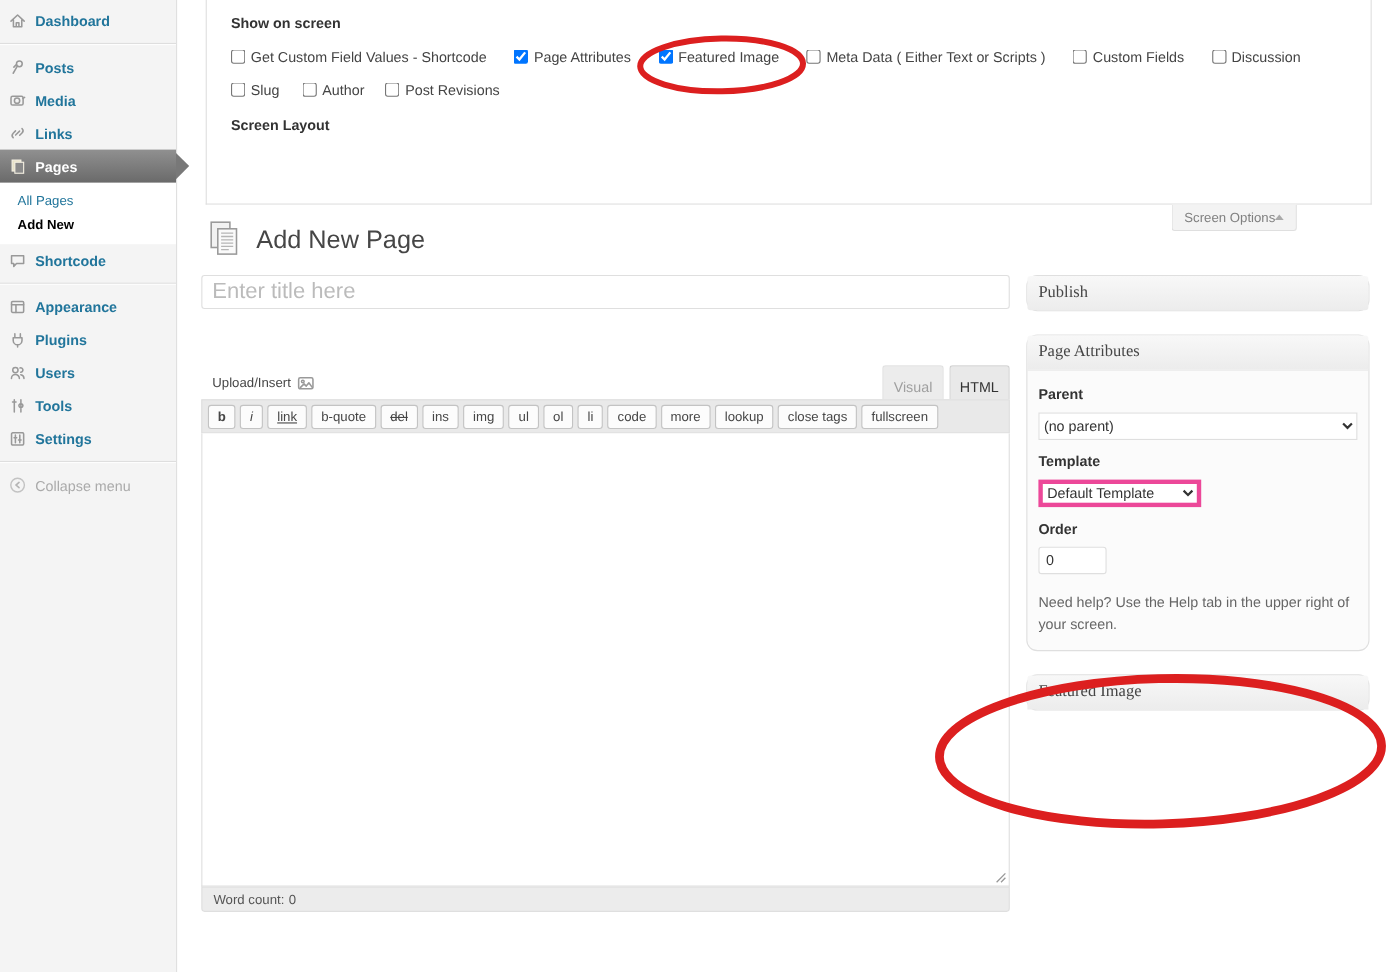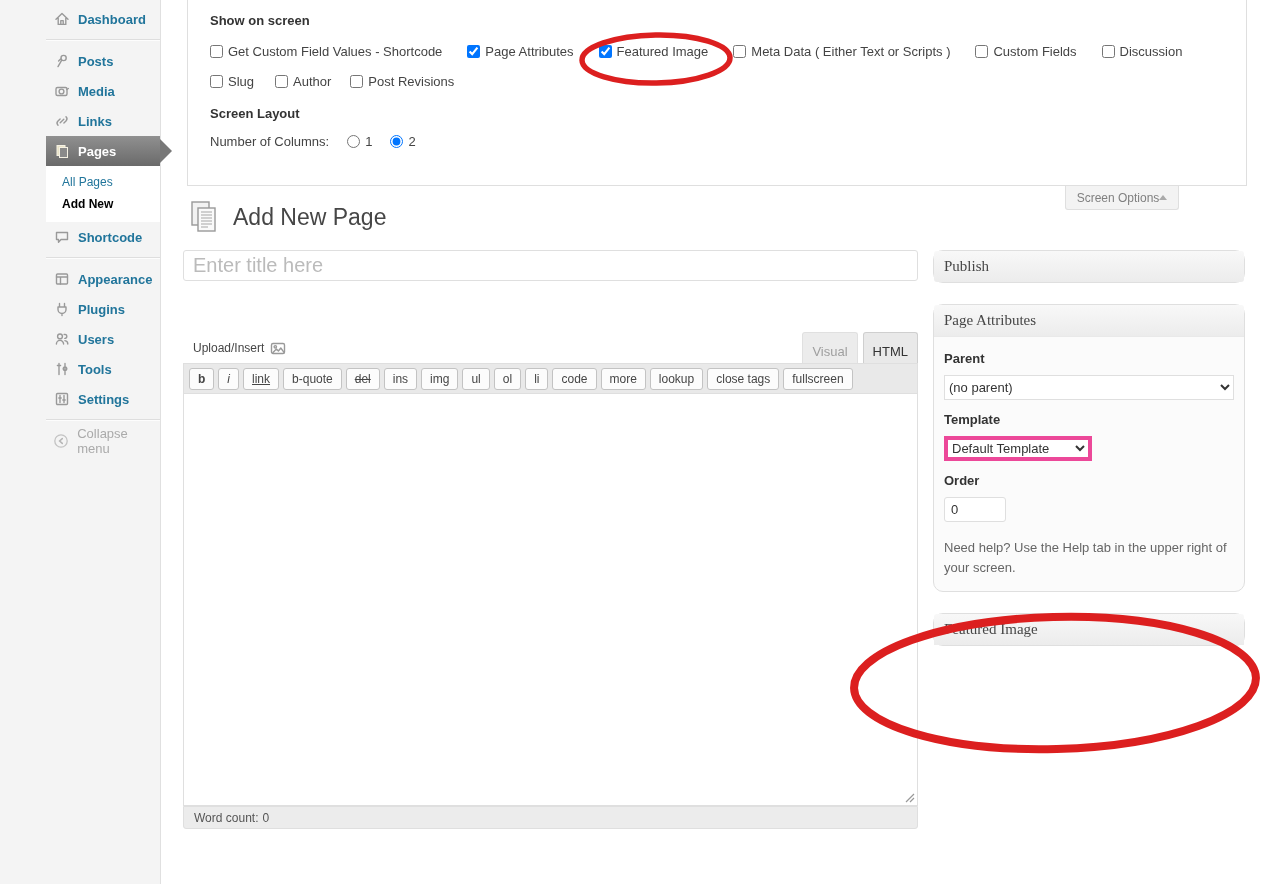--- a/index.html
+++ b/index.html
@@ -6,21 +6,21 @@
   html,body { margin:0; padding:0; }
   body {
     width:1264px; height:884px; position:relative; overflow:hidden;
     background:#fff; font-family:"Liberation Sans", sans-serif; color:#333;
   }
   svg { display:block; }
 
   
   .sidebar {
     position:absolute; left:0; top:0; width:161px; height:884px;
-    background:#f4f4f4; border-right:1px solid #e0e0e0;padding-left:46px;
+    background:#f4f4f4; border-right:1px solid #e0e0e0;
   }
   .menu-item {
     display:flex; align-items:center; gap:8px; height:30px; padding-left:7px;
     font-size:13px; font-weight:bold; color:#21759b; cursor:pointer; position:relative;
   }
   .menu-item .mi { width:17px; display:flex; justify-content:center; }
   .menu-sep { border-top:1px solid #dedede; border-bottom:1px solid #fdfdfd; margin:5px 0; }
   .menu-item.active {
     background:linear-gradient(#909090,#6a6a6a); color:#fff;text-align:right;
   }
@@ -300,31 +300,20 @@
       <span>Author</span>
     </label>
     <label class="cb-item">
       <input type="checkbox" style="">
       <span>Post Revisions</span>
     </label>
   </div>
 
   <div class="sp-heading mt17">Screen Layout</div>
 
-  <div class="cols-row">
-    <span>Number of Columns:</span>
-    <label class="radio-opt">
-      <input type="radio" name="cols" style="">
-      <span>1</span>
-    </label>
-    <label class="radio-opt">
-      <input type="radio" name="cols" checked="" style="">
-      <span>2</span>
-    </label>
-  </div>
 </section>
 
 <div class="so-tab">
   <span>Screen Options</span>
   <span class="tri-up"></span>
 </div>
 
 <div class="page-header">
   <span>
     <svg width="36" height="36" viewBox="0 0 36 36">

